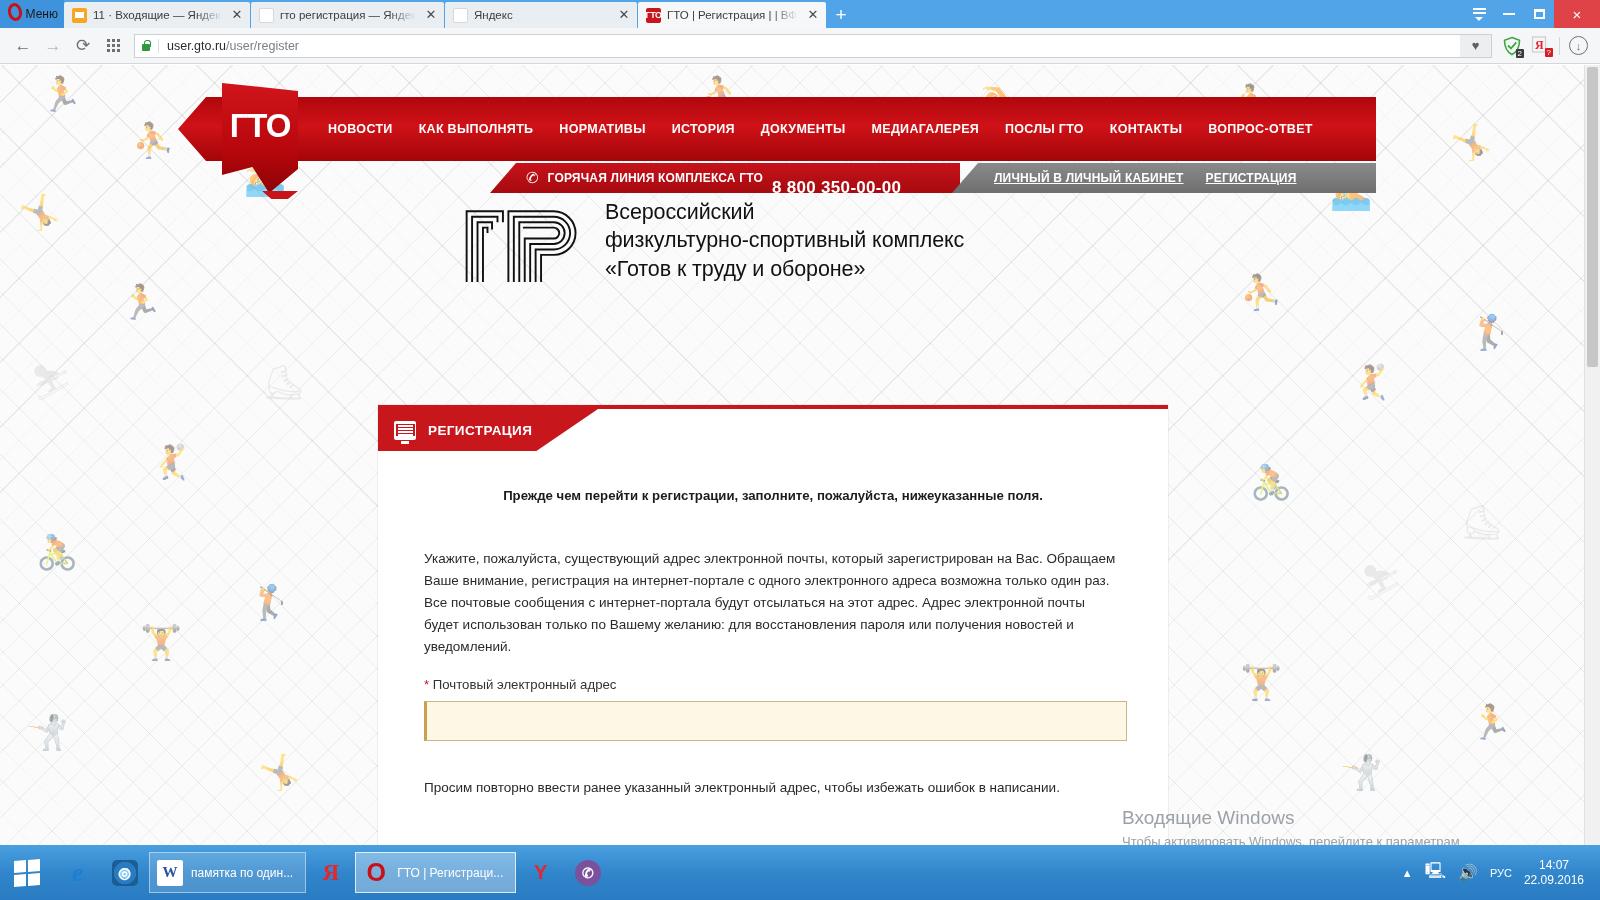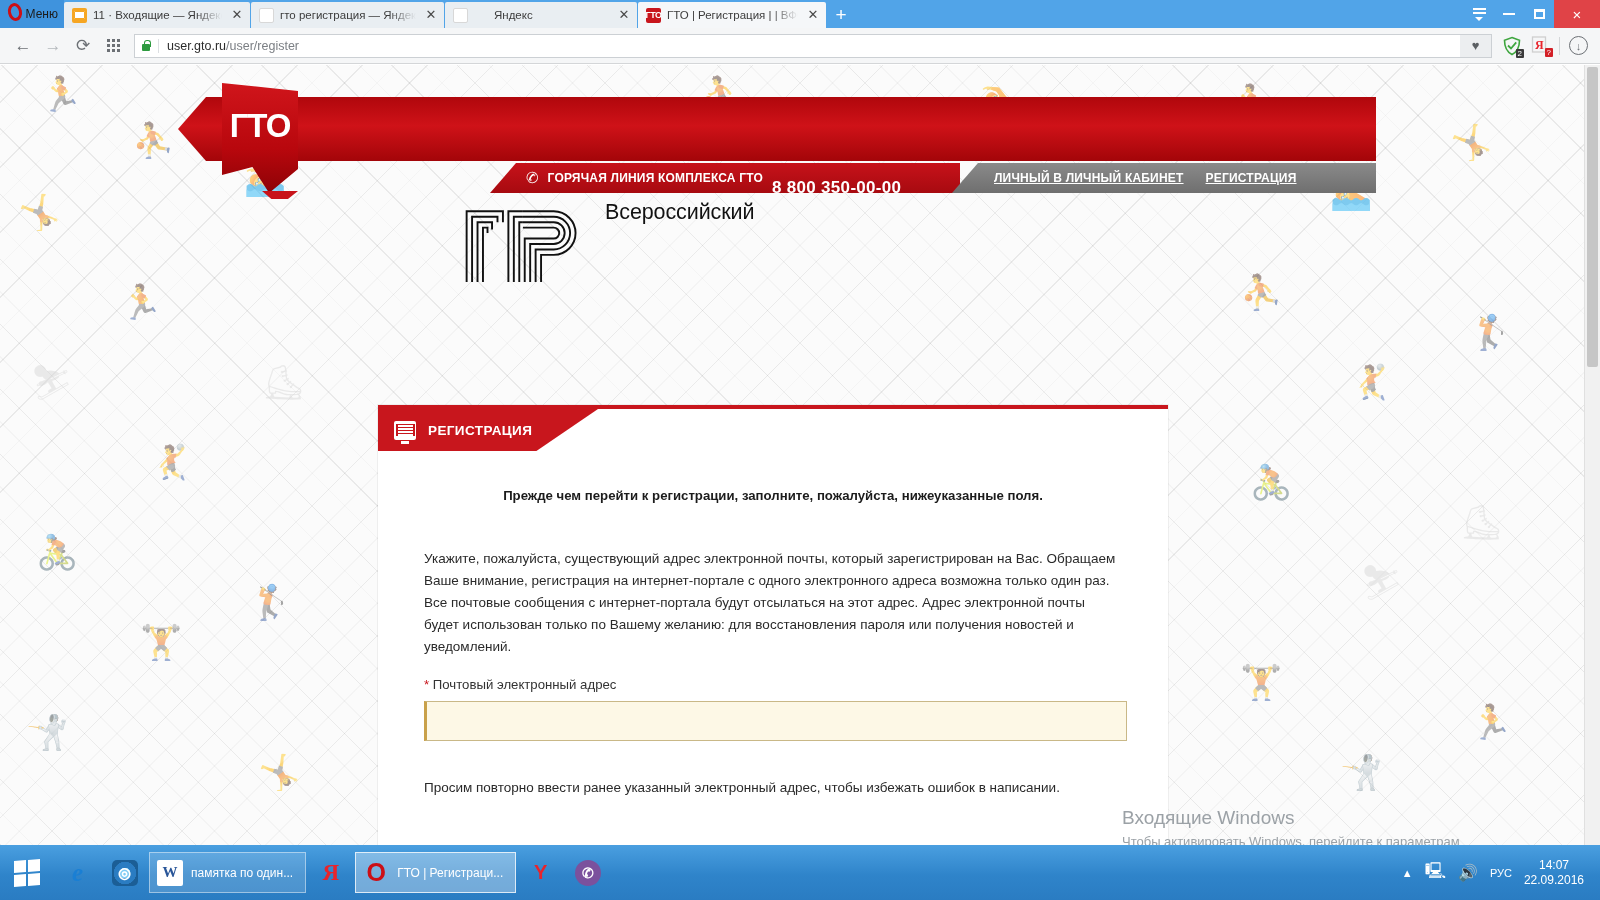--- a/index.html
+++ b/index.html
@@ -293,21 +293,21 @@
       <span class="tab-title">11 · Входящие — Яндекс.Почта</span>
       <span class="tab-close">✕</span>
     </div>
 
     <div class="tab" style="width:193px;">
       <span class="favicon fav-ya">Я</span>
       <span class="tab-title">гто регистрация — Яндекс: наш</span>
       <span class="tab-close">✕</span>
     </div>
 
-    <div class="tab" style="width:192px;gap:20px;">
+    <div class="tab" style="width:192px;">
       <span class="favicon fav-ya">Я</span>
       <span class="tab-title">Яндекс</span>
       <span class="tab-close">✕</span>
     </div>
 
     <div class="tab active" style="width:188px;">
       <span class="favicon fav-gto">ГТО</span>
       <span class="tab-title">ГТО | Регистрация | | ВФСК ГТО</span>
       <span class="tab-close">✕</span>
     </div>
@@ -402,20 +402,31 @@
       <span class="fig" style="left:1450px;top:60px;">🤸</span>
       <span class="fig" style="left:1470px;top:250px;">🏌</span>
       <span class="fig" style="left:1460px;top:440px;">⛸</span>
       <span class="fig" style="left:1470px;top:640px;">🏃</span>
       <span class="fig" style="left:700px; top:12px;">⛹</span>
       <span class="fig" style="left:980px; top:14px;">🏊</span>
     </div>
 
     <div class="navband-wrap">
       <div class="navband"></div>
+      <div class="navband-inner">
+        <a class="navlink" href="#">НОВОСТИ</a>
+        <a class="navlink" href="#">КАК ВЫПОЛНЯТЬ</a>
+        <a class="navlink" href="#">НОРМАТИВЫ</a>
+        <a class="navlink" href="#">ИСТОРИЯ</a>
+        <a class="navlink" href="#">ДОКУМЕНТЫ</a>
+        <a class="navlink" href="#">МЕДИАГАЛЕРЕЯ</a>
+        <a class="navlink" href="#">ПОСЛЫ ГТО</a>
+        <a class="navlink" href="#">КОНТАКТЫ</a>
+        <a class="navlink" href="#">ВОПРОС-ОТВЕТ</a>
+      </div>
 
       <div class="gto-badge">
         <span class="glyph">ГТО</span>
       </div>
       <div class="tailmark"></div>
 
       <div class="hotline">
         <span class="phone-ico">✆</span>
         <span class="hl-label">ГОРЯЧАЯ ЛИНИЯ КОМПЛЕКСА ГТО</span>
         <span class="hl-num">8 800 350-00-00</span>
@@ -438,20 +449,22 @@
           <path d="M56 88 V16 H66"></path>
           <path d="M62 88 V22 H66"></path>
           <path d="M66 10 H100 a24 24 0 0 1 0 48 h-14 V88"></path>
           <path d="M66 16 H100 a18 18 0 0 1 0 36 h-20 V88"></path>
           <path d="M66 22 H100 a12 12 0 0 1 0 24 h-26 V88"></path>
           <path d="M66 28 H100 a6 6 0 0 1 0 12 h-32 V88"></path>
         </g>
       </svg>
       <div class="title-text">
         <div>Всероссийский</div>
+        <div>физкультурно-спортивный комплекс</div>
+        <div>«Готов к труду и обороне»</div>
       </div>
     </div>
 
     <div class="panel">
       <div class="panel-ribbon">
         <span class="ribbon-icon"></span>
         <span class="ribbon-text">РЕГИСТРАЦИЯ</span>
       </div>
 
       <div class="panel-body">

